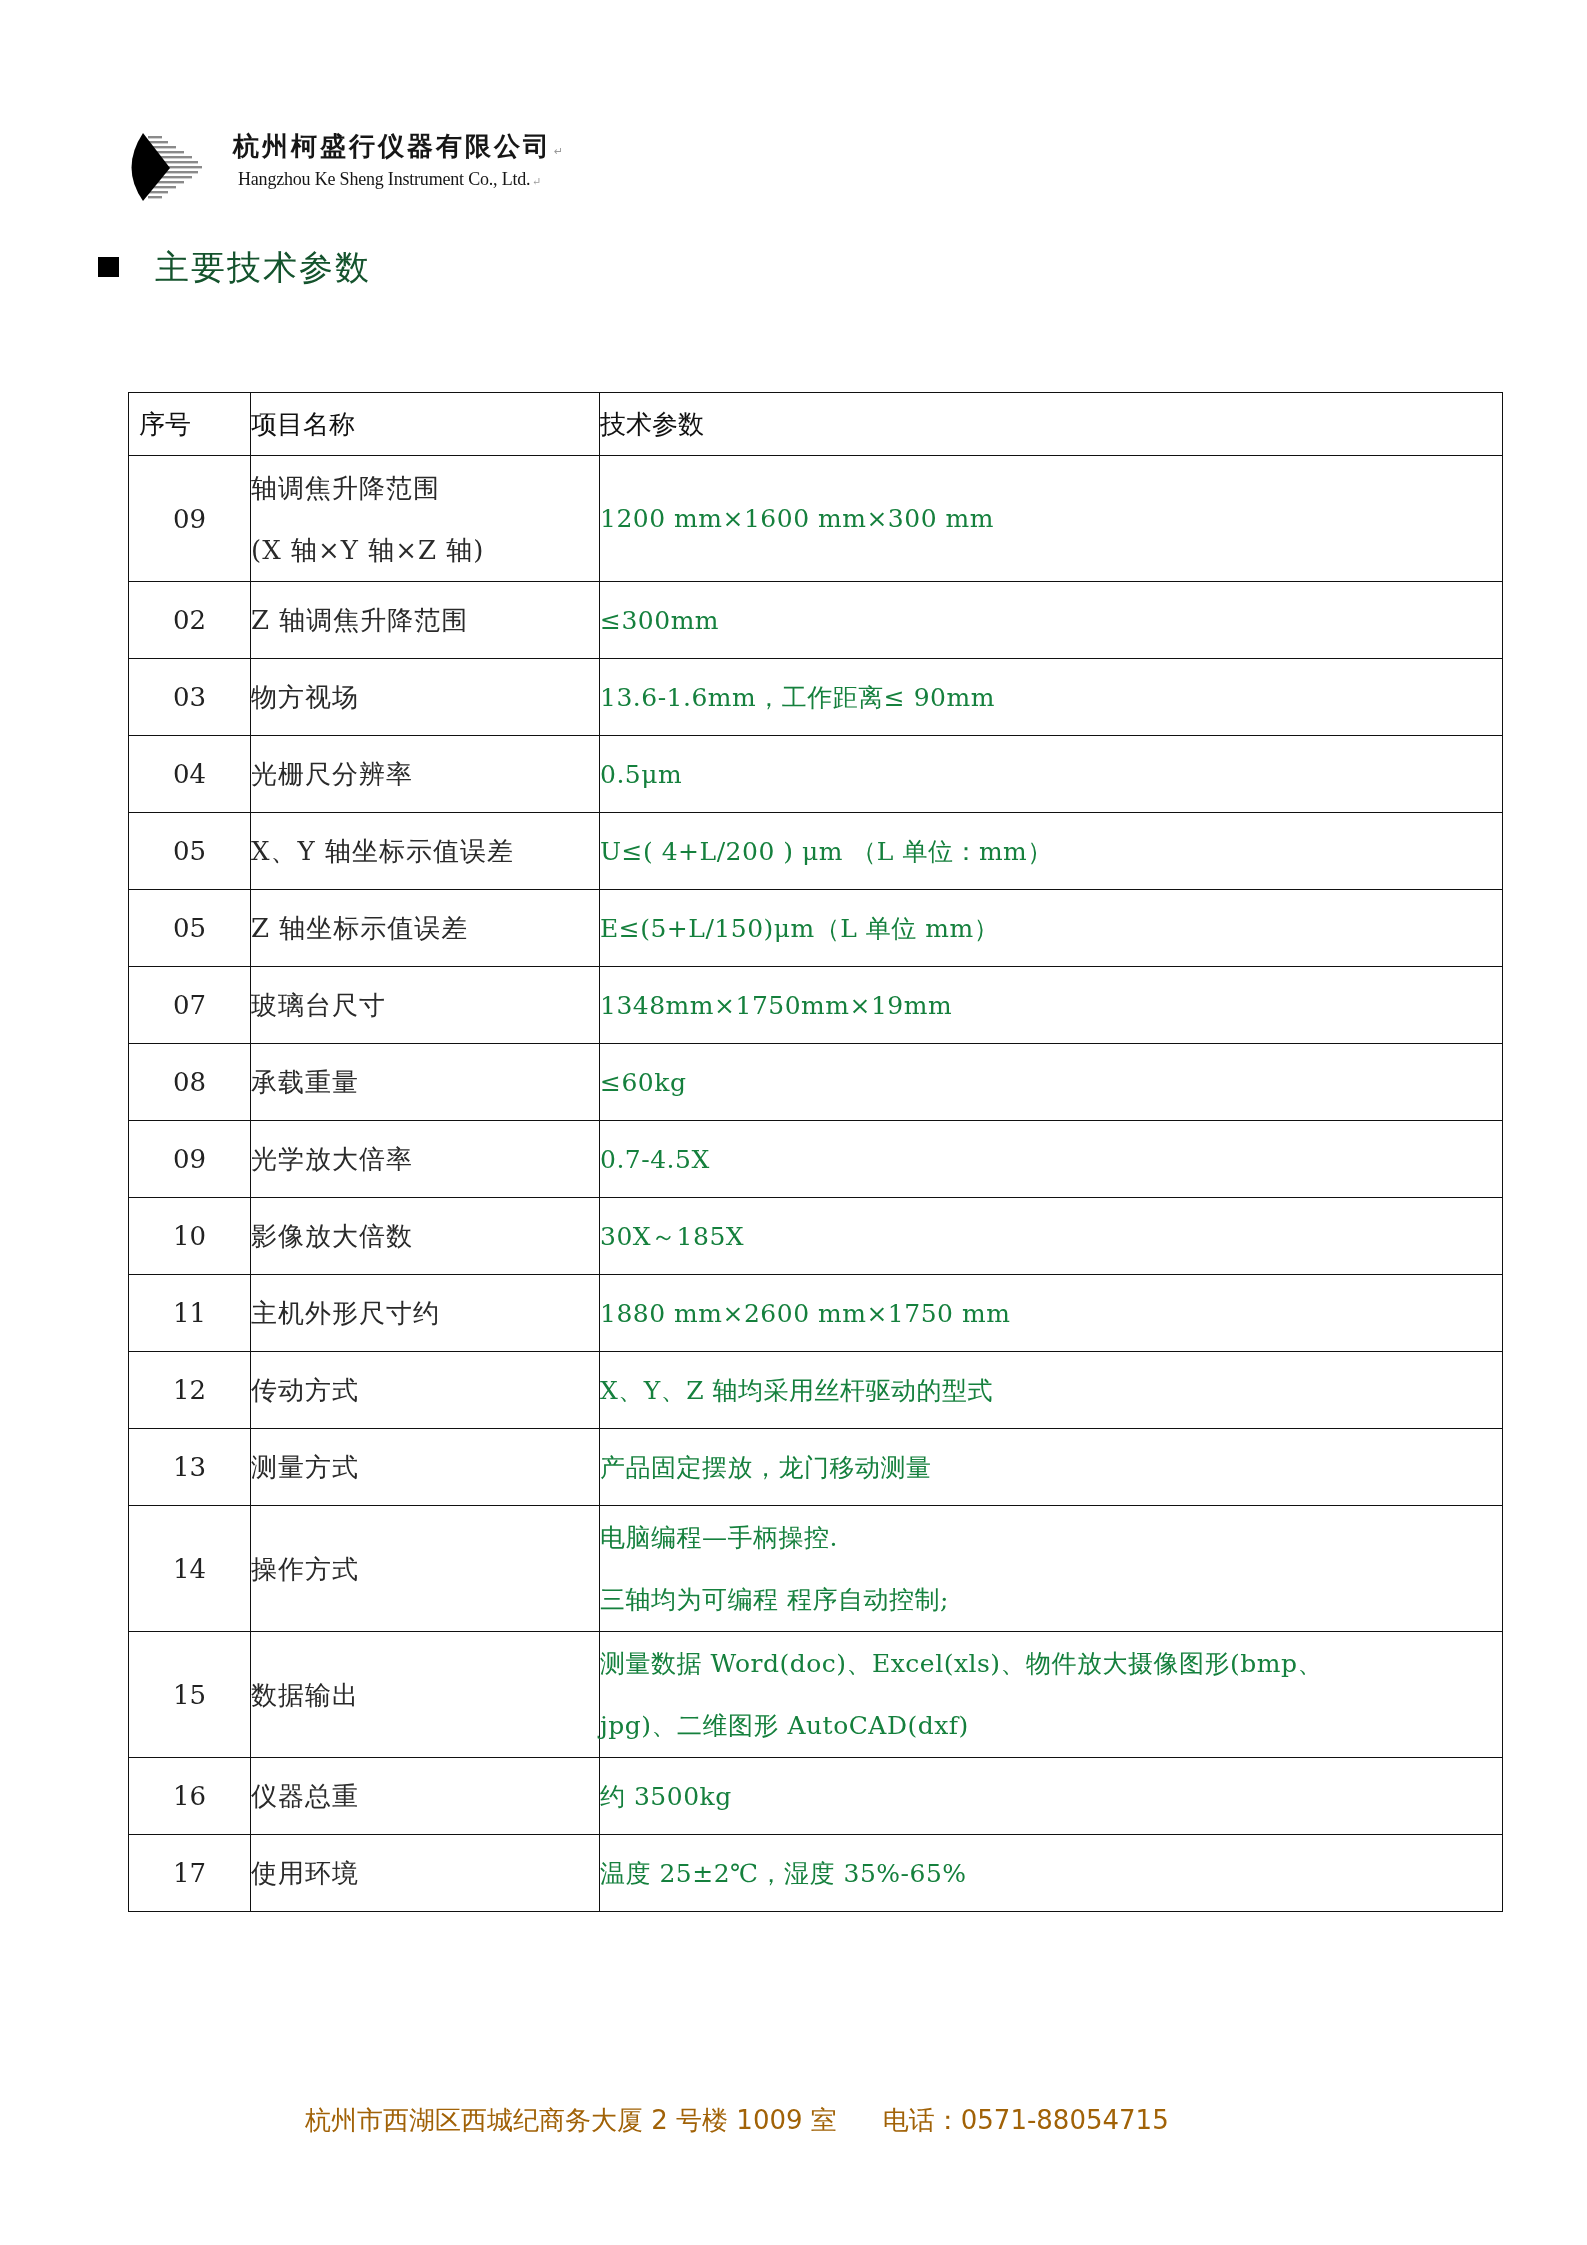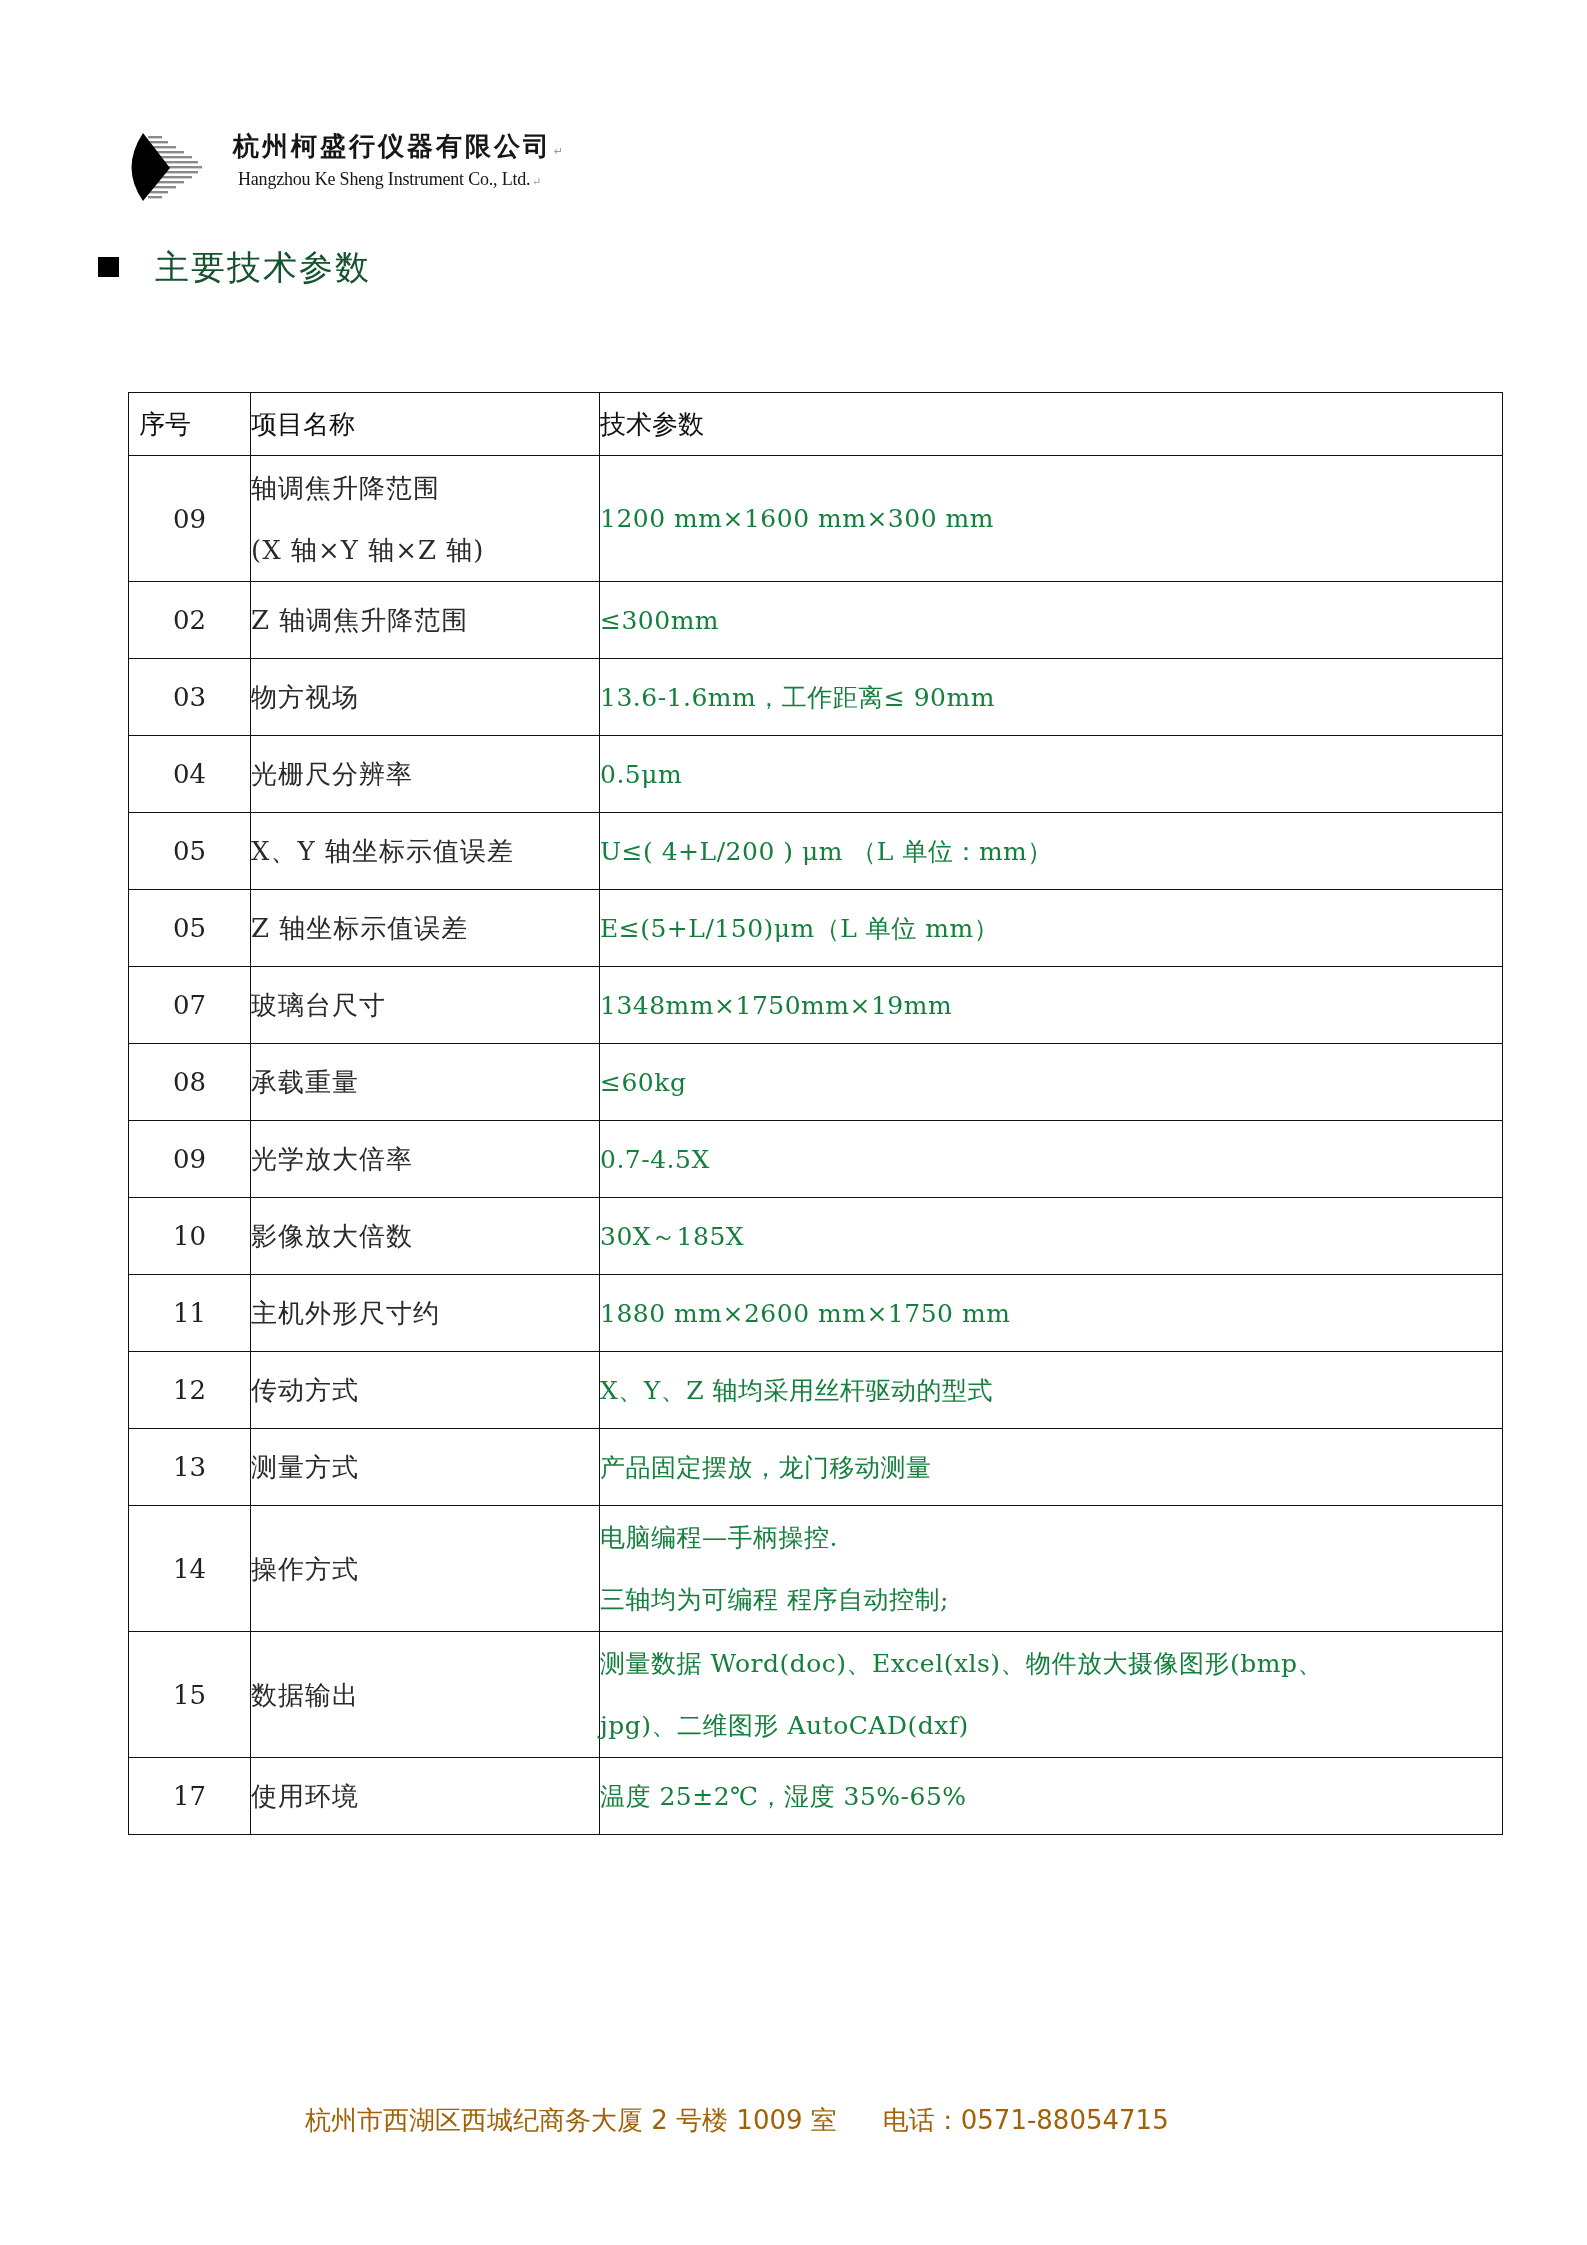--- a/index.html
+++ b/index.html
@@ -176,20 +176,25 @@
         <td class="no">15</td>
         <td class="name">
           <span class="line">数据输出</span>
         </td>
         <td class="val">
           <span class="line">测量数据 Word(doc)、Excel(xls)、物件放大摄像图形(bmp、</span>
           <span class="line">jpg)、二维图形 AutoCAD(dxf)</span>
         </td>
       </tr>
       <tr class="single">
+        <td class="no">16</td>
+        <td class="name"><span class="">仪器总重</span></td>
+        <td class="val"><span class="">约 3500kg</span></td>
+      </tr>
+      <tr class="single">
         <td class="no">17</td>
         <td class="name"><span class="">使用环境</span></td>
         <td class="val"><span class="">温度 25±2℃，湿度 35%-65%</span></td>
       </tr>
     </tbody>
 </table>
 
 <div class="footer">
   <span>杭州市西湖区西城纪商务大厦 2 号楼 1009 室</span><span class="phone">电话：0571-88054715</span>
 </div>

